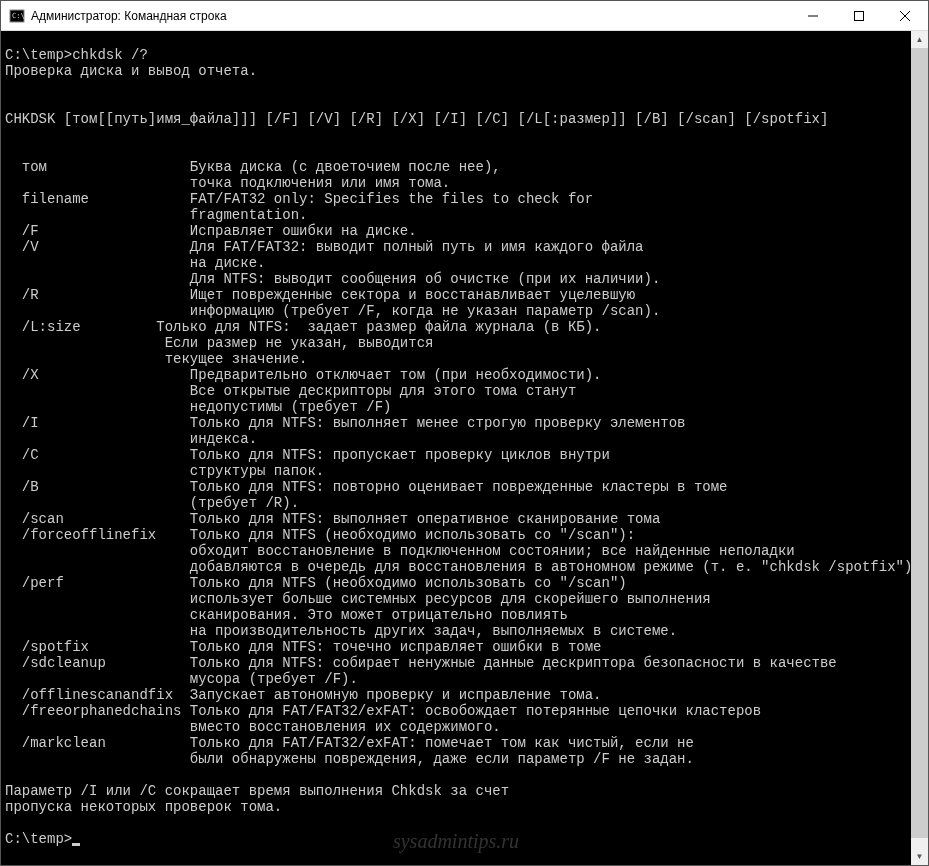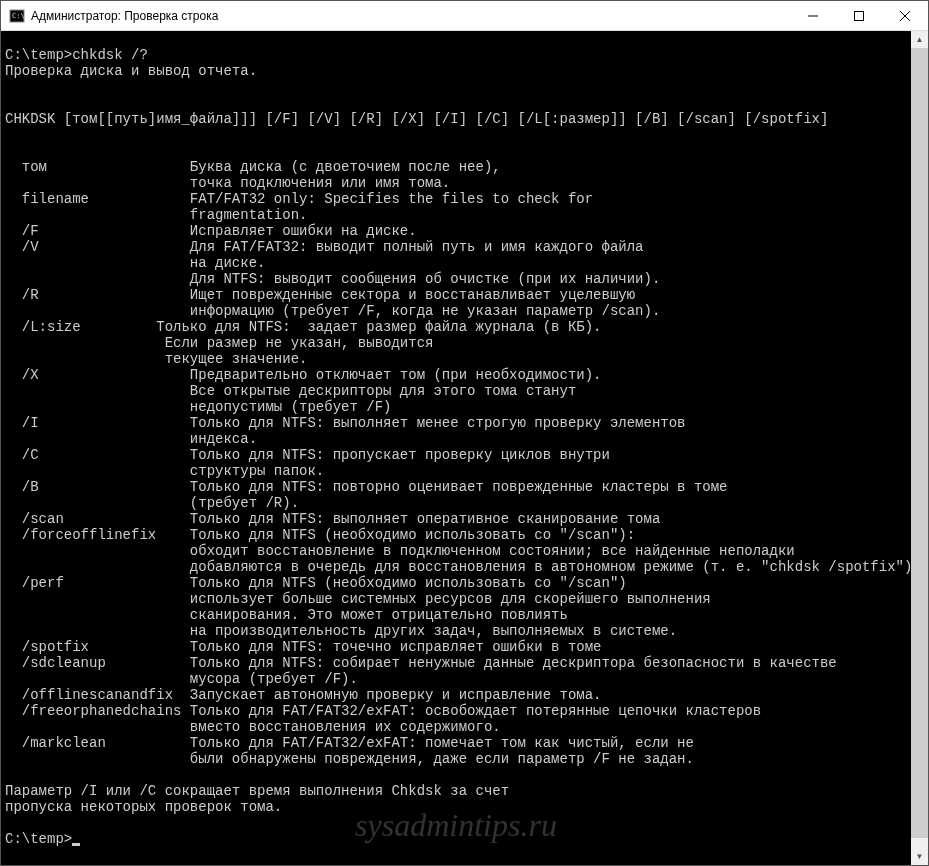--- a/index.html
+++ b/index.html
@@ -98,42 +98,42 @@
     .cursor {
       display: inline-block;
       width: 8px;
       height: 3px;
       background: #ccc;
       vertical-align: bottom;
       margin-bottom: 1px;
     }
     .watermark {
       position: absolute;
-      bottom: 32px;
+      bottom: 16px;
       left: 50%;
       transform: translateX(-50%);
       font-family: Georgia, serif;
-      font-size: 32px;
+      font-size: 20px;
       color: rgba(200,200,200,0.25);
       font-style: italic;
       pointer-events: none;
     }
   </style>
 </head>
 <body>
 
 <div class="window">
   <div class="titlebar">
     <span class="titlebar-icon">
       <svg width="16" height="16" viewBox="0 0 16 16">
         <rect x="1" y="2" width="14" height="12" fill="#000" stroke="#888" stroke-width="1"></rect>
         <text x="3" y="10" font-size="7" fill="#ccc" font-family="monospace">C:\</text>
       </svg>
     </span>
-    <span class="titlebar-title">Администратор: Проверка строка</span>
+    <span class="titlebar-title">Администратор: Командная строка</span>
     <div class="win-controls">
       <div class="win-btn">
         <svg width="10" height="10">
             <line x1="0" y1="5" x2="10" y2="5" stroke="#000" stroke-width="1"></line>
           </svg>
       </div>
       <div class="win-btn">
         <svg width="10" height="10">
             <rect x="0.5" y="0.5" width="9" height="9" fill="none" stroke="#000" stroke-width="1"></rect>
           </svg>

